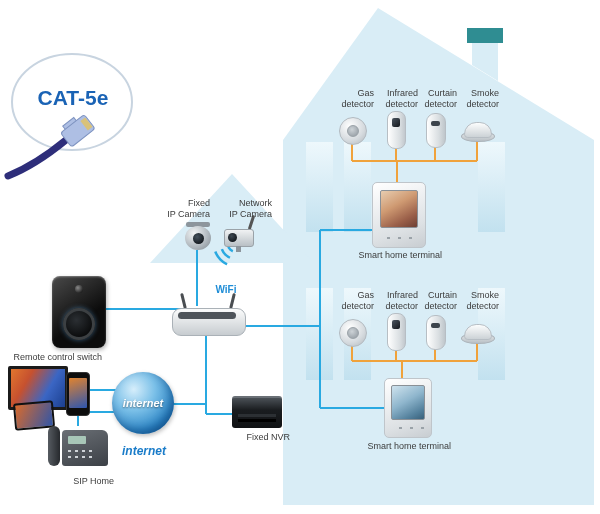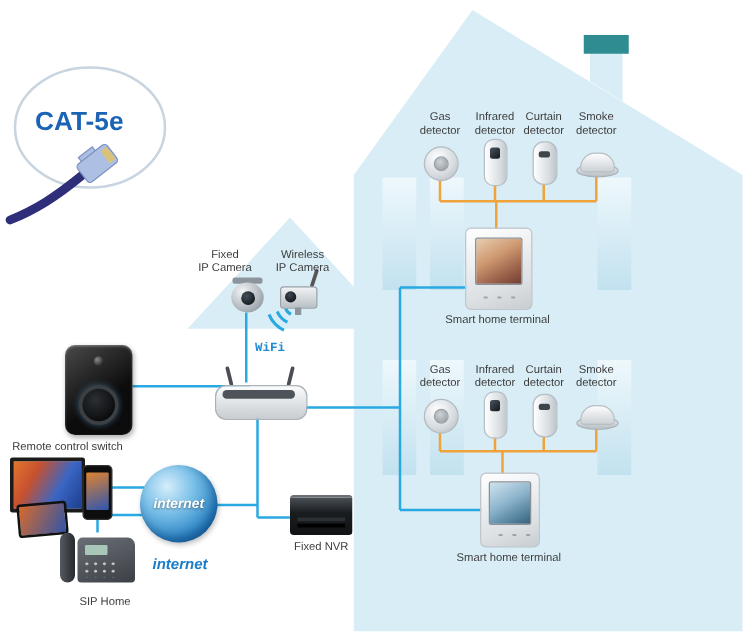--- a/index.html
+++ b/index.html
@@ -1,24 +1,24 @@
 <!DOCTYPE html>
 <html><head>
 <meta charset="utf-8">
 <style>
   html,body{margin:0;padding:0;background:#fff;}
   .stage{position:relative;width:600px;height:514px;background:#fff;overflow:hidden;
          font-family:"Liberation Sans",sans-serif;-webkit-user-select:none;user-select:none;}
   .stage svg.bg{position:absolute;left:0;top:0;z-index:0;}
-  .lbl{position:absolute;z-index:3;font-size:9px;line-height:10.5px;color:#3c3c3c;text-align:center;}
+  .lbl{position:absolute;z-index:3;font-size:9px;line-height:10.5px;color:#3c3c3c;text-align:right;}
   .lbl span{display:block;}
   .dev{position:absolute;z-index:2;}
 
   
-  .cat5e{position:absolute;left:28px;top:86px;width:90px;z-index:3;
+  .cat5e{position:absolute;left:28px;top:86px;width:90px;z-index:3;text-align:center;
          font-size:21px;font-weight:bold;color:#1a63b5;}
 
   
   .doorphone{left:52px;top:276px;width:54px;height:72px;border-radius:8px;
     background:linear-gradient(145deg,#4a4a4a,#0c0c0c 60%);
     box-shadow:inset 0 1px 2px rgba(255,255,255,.35),1px 2px 4px rgba(0,0,0,.3);}
   .dp-cam{position:absolute;left:50%;top:9px;transform:translateX(-50%);width:8px;height:8px;
     border-radius:50%;background:radial-gradient(circle at 35% 35%,#8a8a8a,#000);}
   .dp-ring{position:absolute;left:50%;top:32px;transform:translateX(-50%);width:26px;height:26px;
     border-radius:50%;border:3px solid #3c4043;background:radial-gradient(circle at 40% 35%,#2b2f33,#000);
@@ -67,22 +67,22 @@
   
   .wifcam{left:224px;top:220px;width:36px;height:36px;}
   .wifcam::before{content:"";position:absolute;left:26px;top:-5px;width:3px;height:15px;
     background:#555;border-radius:2px;transform:rotate(18deg);}
   .wc-body{position:absolute;left:0;top:9px;width:28px;height:16px;border-radius:3px;
     background:linear-gradient(#f0f2f3,#b9c0c5);border:1px solid #9aa2a8;}
   .wc-body::after{content:"";position:absolute;left:3px;top:3px;width:9px;height:9px;border-radius:50%;
     background:radial-gradient(circle at 40% 35%,#3e4852,#05080b);}
   .wc-stand{position:absolute;left:12px;top:26px;width:5px;height:6px;background:#8d959c;}
 
-  .wifi-text{position:absolute;left:204px;top:274px;width:44px;z-index:3;text-align:left;
-    color:#1f8dd6;font-weight:bold;font-size:10px;font-family:Liberation Mono, monospace;}
+  .wifi-text{position:absolute;left:204px;top:284px;width:44px;z-index:3;text-align:center;
+    color:#1f8dd6;font-weight:bold;font-size:10px;}
 
   
   .router{left:172px;top:306px;width:72px;height:32px;}
   .rt-antL{position:absolute;left:10px;top:-13px;width:3px;height:16px;background:#4a4e52;
     border-radius:2px;transform:rotate(-14deg);}
   .rt-antR{position:absolute;right:10px;top:-13px;width:3px;height:16px;background:#4a4e52;
     border-radius:2px;transform:rotate(14deg);}
   .rt-body{position:absolute;left:0;top:2px;width:72px;height:26px;border-radius:9px;
     background:linear-gradient(#fbfcfc,#c7ccd0);border:1px solid #aab1b7;}
   .rt-strip{position:absolute;left:6px;top:6px;width:58px;height:7px;border-radius:4px;background:#4e545a;}
@@ -224,21 +224,21 @@
 
   <div class="lbl" style="left:150px;top:198px;width:60px">
     <span>Fixed</span>
     <span>IP Camera</span>
   </div>
   <div class="dev fixedcam">
     <i class="fc-ball"></i>
   </div>
 
   <div class="lbl" style="left:212px;top:198px;width:60px">
-    <span>Wireless</span>
+    <span>Network</span>
     <span>IP Camera</span>
   </div>
   <div class="dev wifcam">
     <i class="wc-body"></i>
     <i class="wc-stand"></i>
   </div>
   <div class="wifi-text">WiFi</div>
 
   <div class="dev router">
     <i class="rt-antL"></i>

